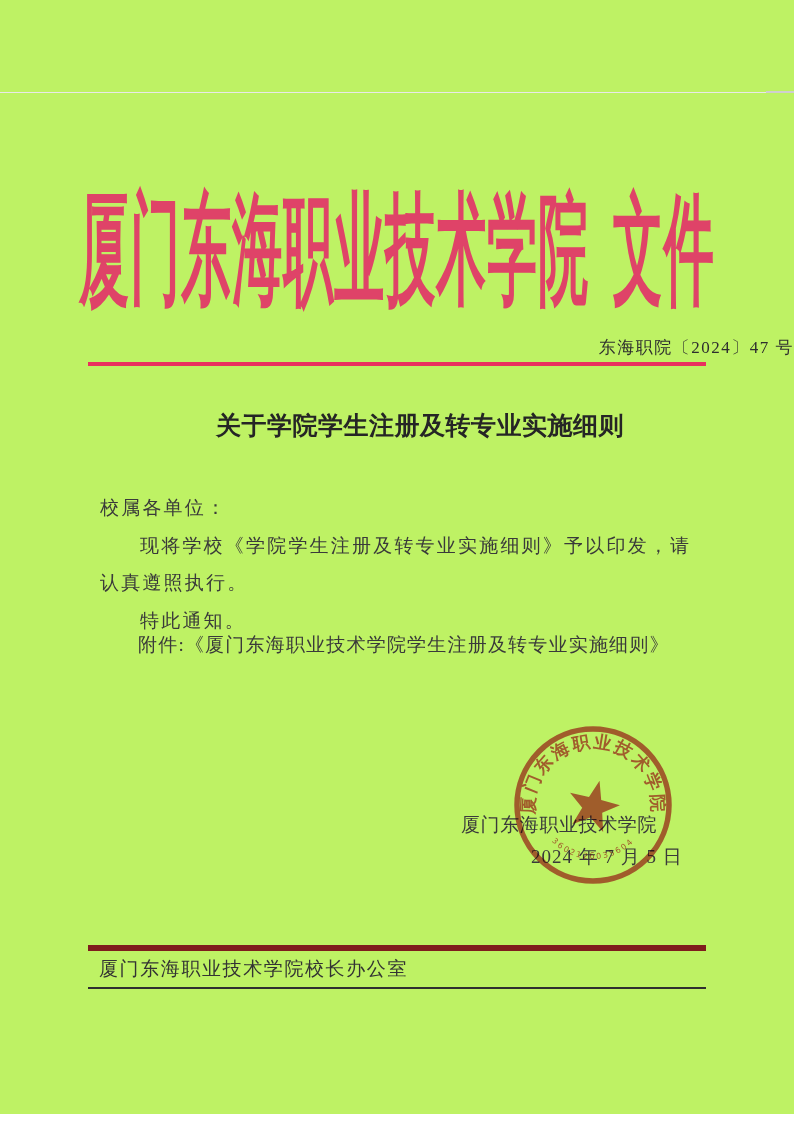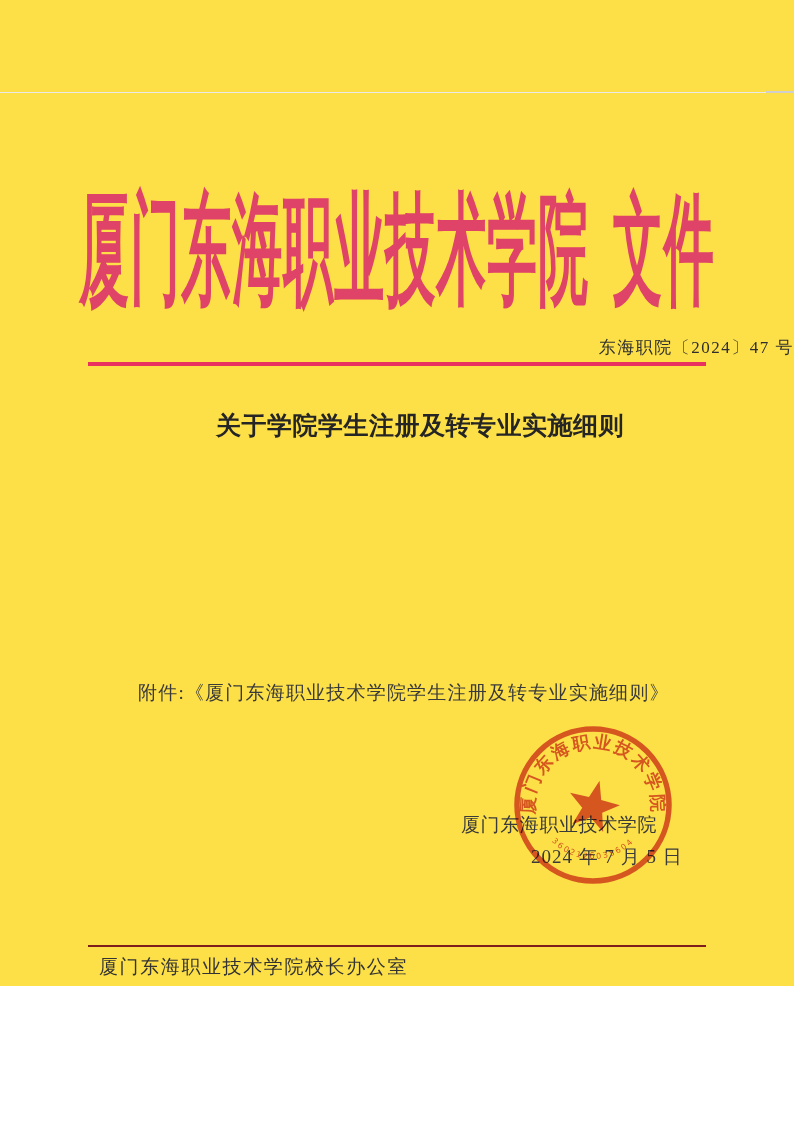--- a/index.html
+++ b/index.html
@@ -2,23 +2,23 @@
 <html><head>
 <meta charset="utf-8">
 <style>
   * { margin: 0; padding: 0; box-sizing: border-box; }
   html, body { background: #ffffff; }
   body { font-family: "Liberation Serif", "DejaVu Serif", serif; }
 
   .page {
     position: relative;
     width: 794px;
-    height: 986px;
+    height: 1114px;
     margin: 0 auto;
-    background: #fde047;
+    background: #bef264;
     overflow: hidden;
     color: #3a3a3a;
   }
 
   
   .scan-edge {
     position: absolute; top: 92px; left: 0; width: 794px; height: 1px;
     background: #e9e9e9;
   }
   .scan-edge-dash {
@@ -62,21 +62,21 @@
 
   .body-block {
     position: absolute; top: 489px; left: 100px; width: 612px;
     font-size: 19px; letter-spacing: 2.2px; line-height: 37.5px;
     color: #3a3a3a;
   }
   .body-line { white-space: nowrap; }
   .indent { text-indent: 40px; }
 
   .attachment-line {
-    position: absolute; top: 680px; left: 100px; width: 640px;
+    position: absolute; top: 632px; left: 100px; width: 640px;
     font-size: 19px; letter-spacing: 1.2px; color: #3a3a3a;
     text-indent: 38px; white-space: nowrap;
   }
 
   .signature-org {
     position: absolute; top: 812px; left: 461px;
     font-size: 19px; letter-spacing: 0.6px; color: #3a3a3a;
     white-space: nowrap; z-index: 1;
   }
   .signature-date {
@@ -85,21 +85,21 @@
     white-space: nowrap; z-index: 1;
   }
 
   .seal {
     position: absolute; top: 720px; left: 508px; width: 170px; height: 170px;
     z-index: 2; opacity: 0.82; mix-blend-mode: multiply;
   }
 
   .footer-band {
     position: absolute; top: 945px; left: 88px; width: 618px; height: 44px;
-    border-top: 2px solid #7f1d1d;
+    border-top: 6px solid #7f1d1d;
     border-bottom: 2px solid #2f2f2f;
     display: flex; justify-content: space-between; align-items: center;
     padding: 0 10px 0 11px;
     font-size: 19px; color: #333333; gap: 45px;
   }
   .footer-issuer { letter-spacing: 1.6px; white-space: nowrap; }
   .footer-date { letter-spacing: 1px; white-space: nowrap; }
 </style>
 </head>
 <body>
@@ -112,20 +112,26 @@
   <div class="org-title-wrap">
     <div class="org-title" id="org-title" style="color: rgb(223, 67, 104);">厦门东海职业技术学院 文件</div>
   </div>
 
   <div class="doc-number">东海职院〔2024〕47 号</div>
 
   <div class="red-rule" id="red-rule" style="background: rgb(233, 48, 94);"></div>
 
   <div class="subject-title">关于学院学生注册及转专业实施细则</div>
 
+  <div class="body-block">
+    <div class="body-line">校属各单位：</div>
+    <div class="body-line indent">现将学校《学院学生注册及转专业实施细则》予以印发，请</div>
+    <div class="body-line">认真遵照执行。</div>
+    <div class="body-line indent">特此通知。</div>
+  </div>
 
   <div class="attachment-line">附件:《厦门东海职业技术学院学生注册及转专业实施细则》</div>
 
   <div class="signature-org">厦门东海职业技术学院</div>
   <div class="signature-date">2024 年 7 月 5 日</div>
 
   <div class="seal">
     <svg width="170" height="170" viewBox="0 0 170 170">
       <circle id="seal-ring" cx="85" cy="85" r="76" fill="none" stroke-width="5.5" stroke="#cf3f4e"></circle>
       <polygon id="seal-star" points="85,60 91.3,78.3 110.7,78.7 95.3,90.3 100.9,108.8 85,97.8 69.1,108.8 74.7,90.3 59.3,78.7 78.7,78.3" transform="rotate(14 85 87)" fill="#cf3f4e"></polygon>

